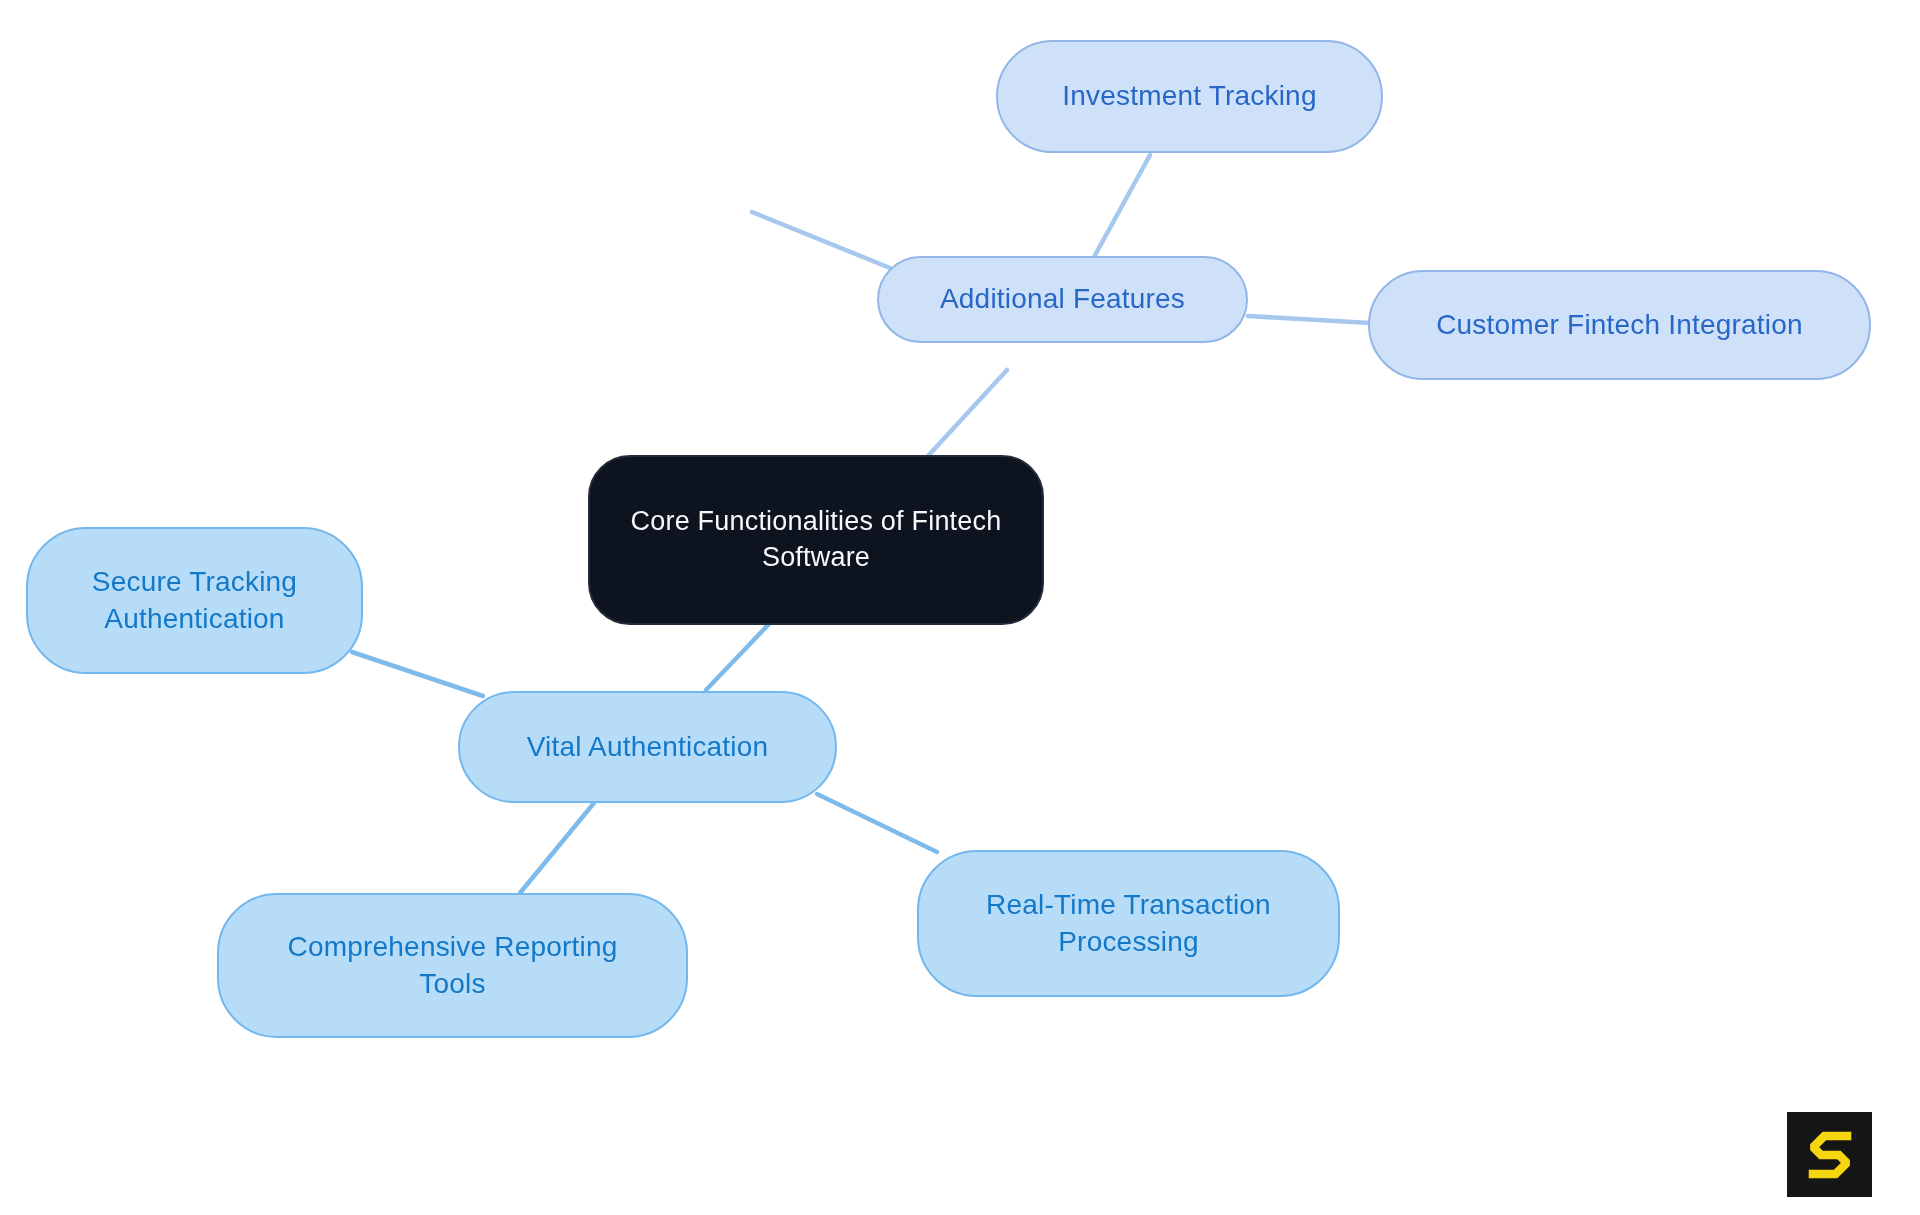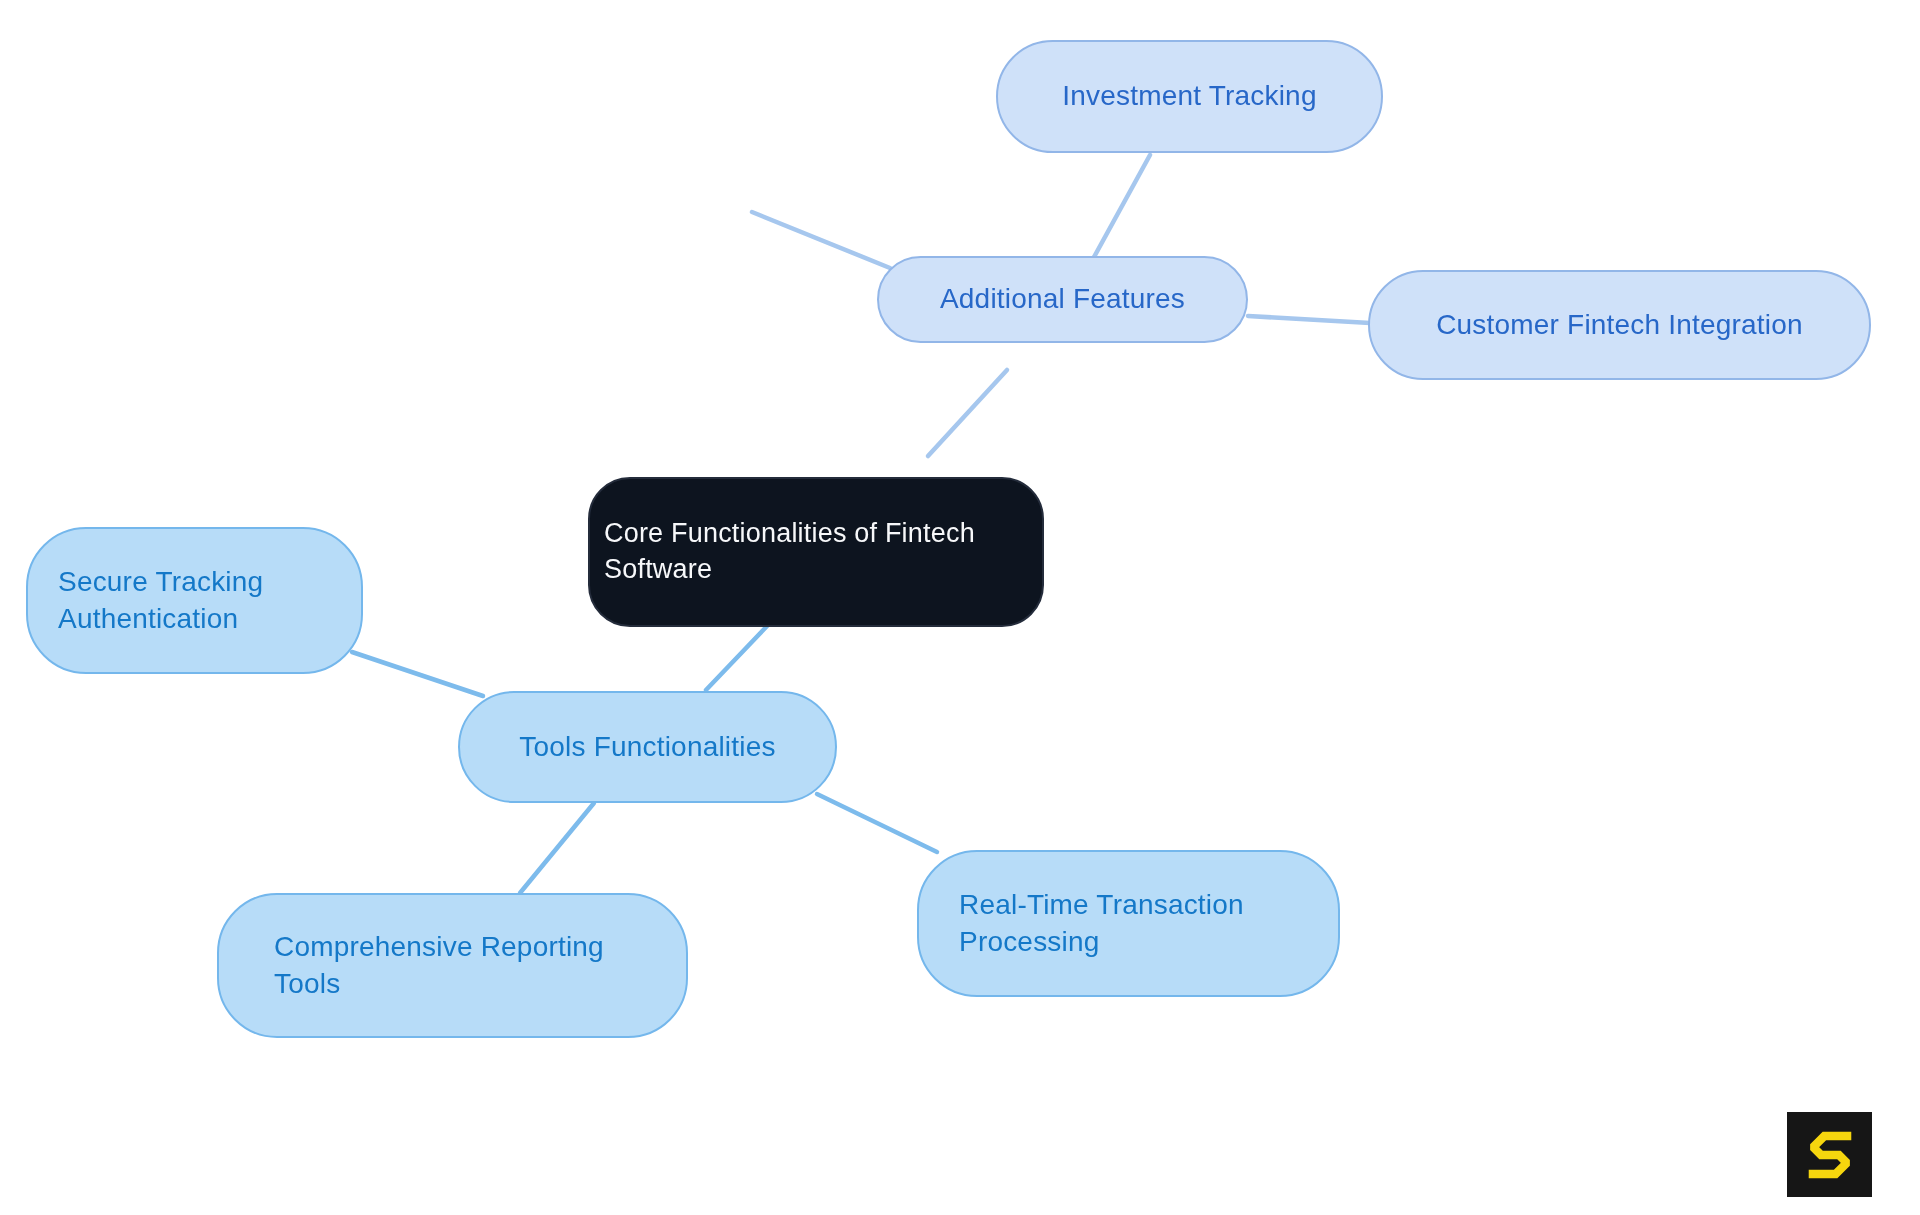--- a/index.html
+++ b/index.html
@@ -30,21 +30,21 @@
   }
   svg.edges { position: absolute; left: 0; top: 0; }
   .edge-top   { stroke: var(--line-top);    stroke-width: 4.5; stroke-linecap: round; }
   .edge-bottom{ stroke: var(--line-bottom); stroke-width: 4.5; stroke-linecap: round; }
   .node {
     position: absolute;
     box-sizing: border-box;
     display: flex;
     align-items: center;
     justify-content: center;
-    text-align: left;
+    text-align: center;
     cursor: pointer;
     line-height: 1.32;
     font-size: 28px;
     letter-spacing: 0.2px;
   }
   .node-top {
     background: var(--branch-top-fill);
     border: 2px solid var(--branch-top-border);
     color: var(--branch-top-text);
   }
@@ -76,39 +76,39 @@
     <line class="edge-top" x1="752" y1="212" x2="890" y2="268"></line>
     <line class="edge-top" x1="1150" y1="155" x2="1094" y2="257"></line>
     <line class="edge-top" x1="1248" y1="316" x2="1370" y2="323"></line>
     <line class="edge-top" x1="1007" y1="370" x2="928" y2="456"></line>
     <line class="edge-bottom" x1="788" y1="604" x2="706" y2="690"></line>
     <line class="edge-bottom" x1="352" y1="652" x2="483" y2="696"></line>
     <line class="edge-bottom" x1="594" y1="803" x2="520" y2="893"></line>
     <line class="edge-bottom" x1="817" y1="794" x2="937" y2="852"></line>
   </svg>
 
-  <div class="node node-root" style="left:588px; top:477px; width:456px; height:150px; border-radius:42px; padding:0 14px;">
+  <div class="node node-root" style="left:588px; top:455px; width:456px; height:170px; border-radius:42px; padding:0 14px;">
     <span>Core Functionalities of Fintech Software</span>
   </div>
 
   <div class="node node-top" style="left:877px; top:256px; width:371px; height:87px; border-radius:57px; padding:16px 28px;">
     <span>Additional Features</span>
   </div>
 
 
   <div class="node node-top" style="left:996px; top:40px; width:387px; height:113px; border-radius:57px; padding:0 28px;">
     <span>Investment Tracking</span>
   </div>
 
   <div class="node node-top" style="left:1368px; top:270px; width:503px; height:110px; border-radius:55px; padding:0 28px;">
     <span>Customer Fintech Integration</span>
   </div>
 
   <div class="node node-bottom" style="left:458px; top:691px; width:379px; height:112px; border-radius:56px; padding:0 28px;">
-    <span>Tools Functionalities</span>
+    <span>Vital Authentication</span>
   </div>
 
   <div class="node node-bottom" style="left:26px; top:527px; width:337px; height:147px; border-radius:60px; padding:0 30px;">
     <span>Secure Tracking Authentication</span>
   </div>
 
   <div class="node node-bottom" style="left:217px; top:893px; width:471px; height:145px; border-radius:60px; padding:0 55px;">
     <span>Comprehensive Reporting Tools</span>
   </div>
 

